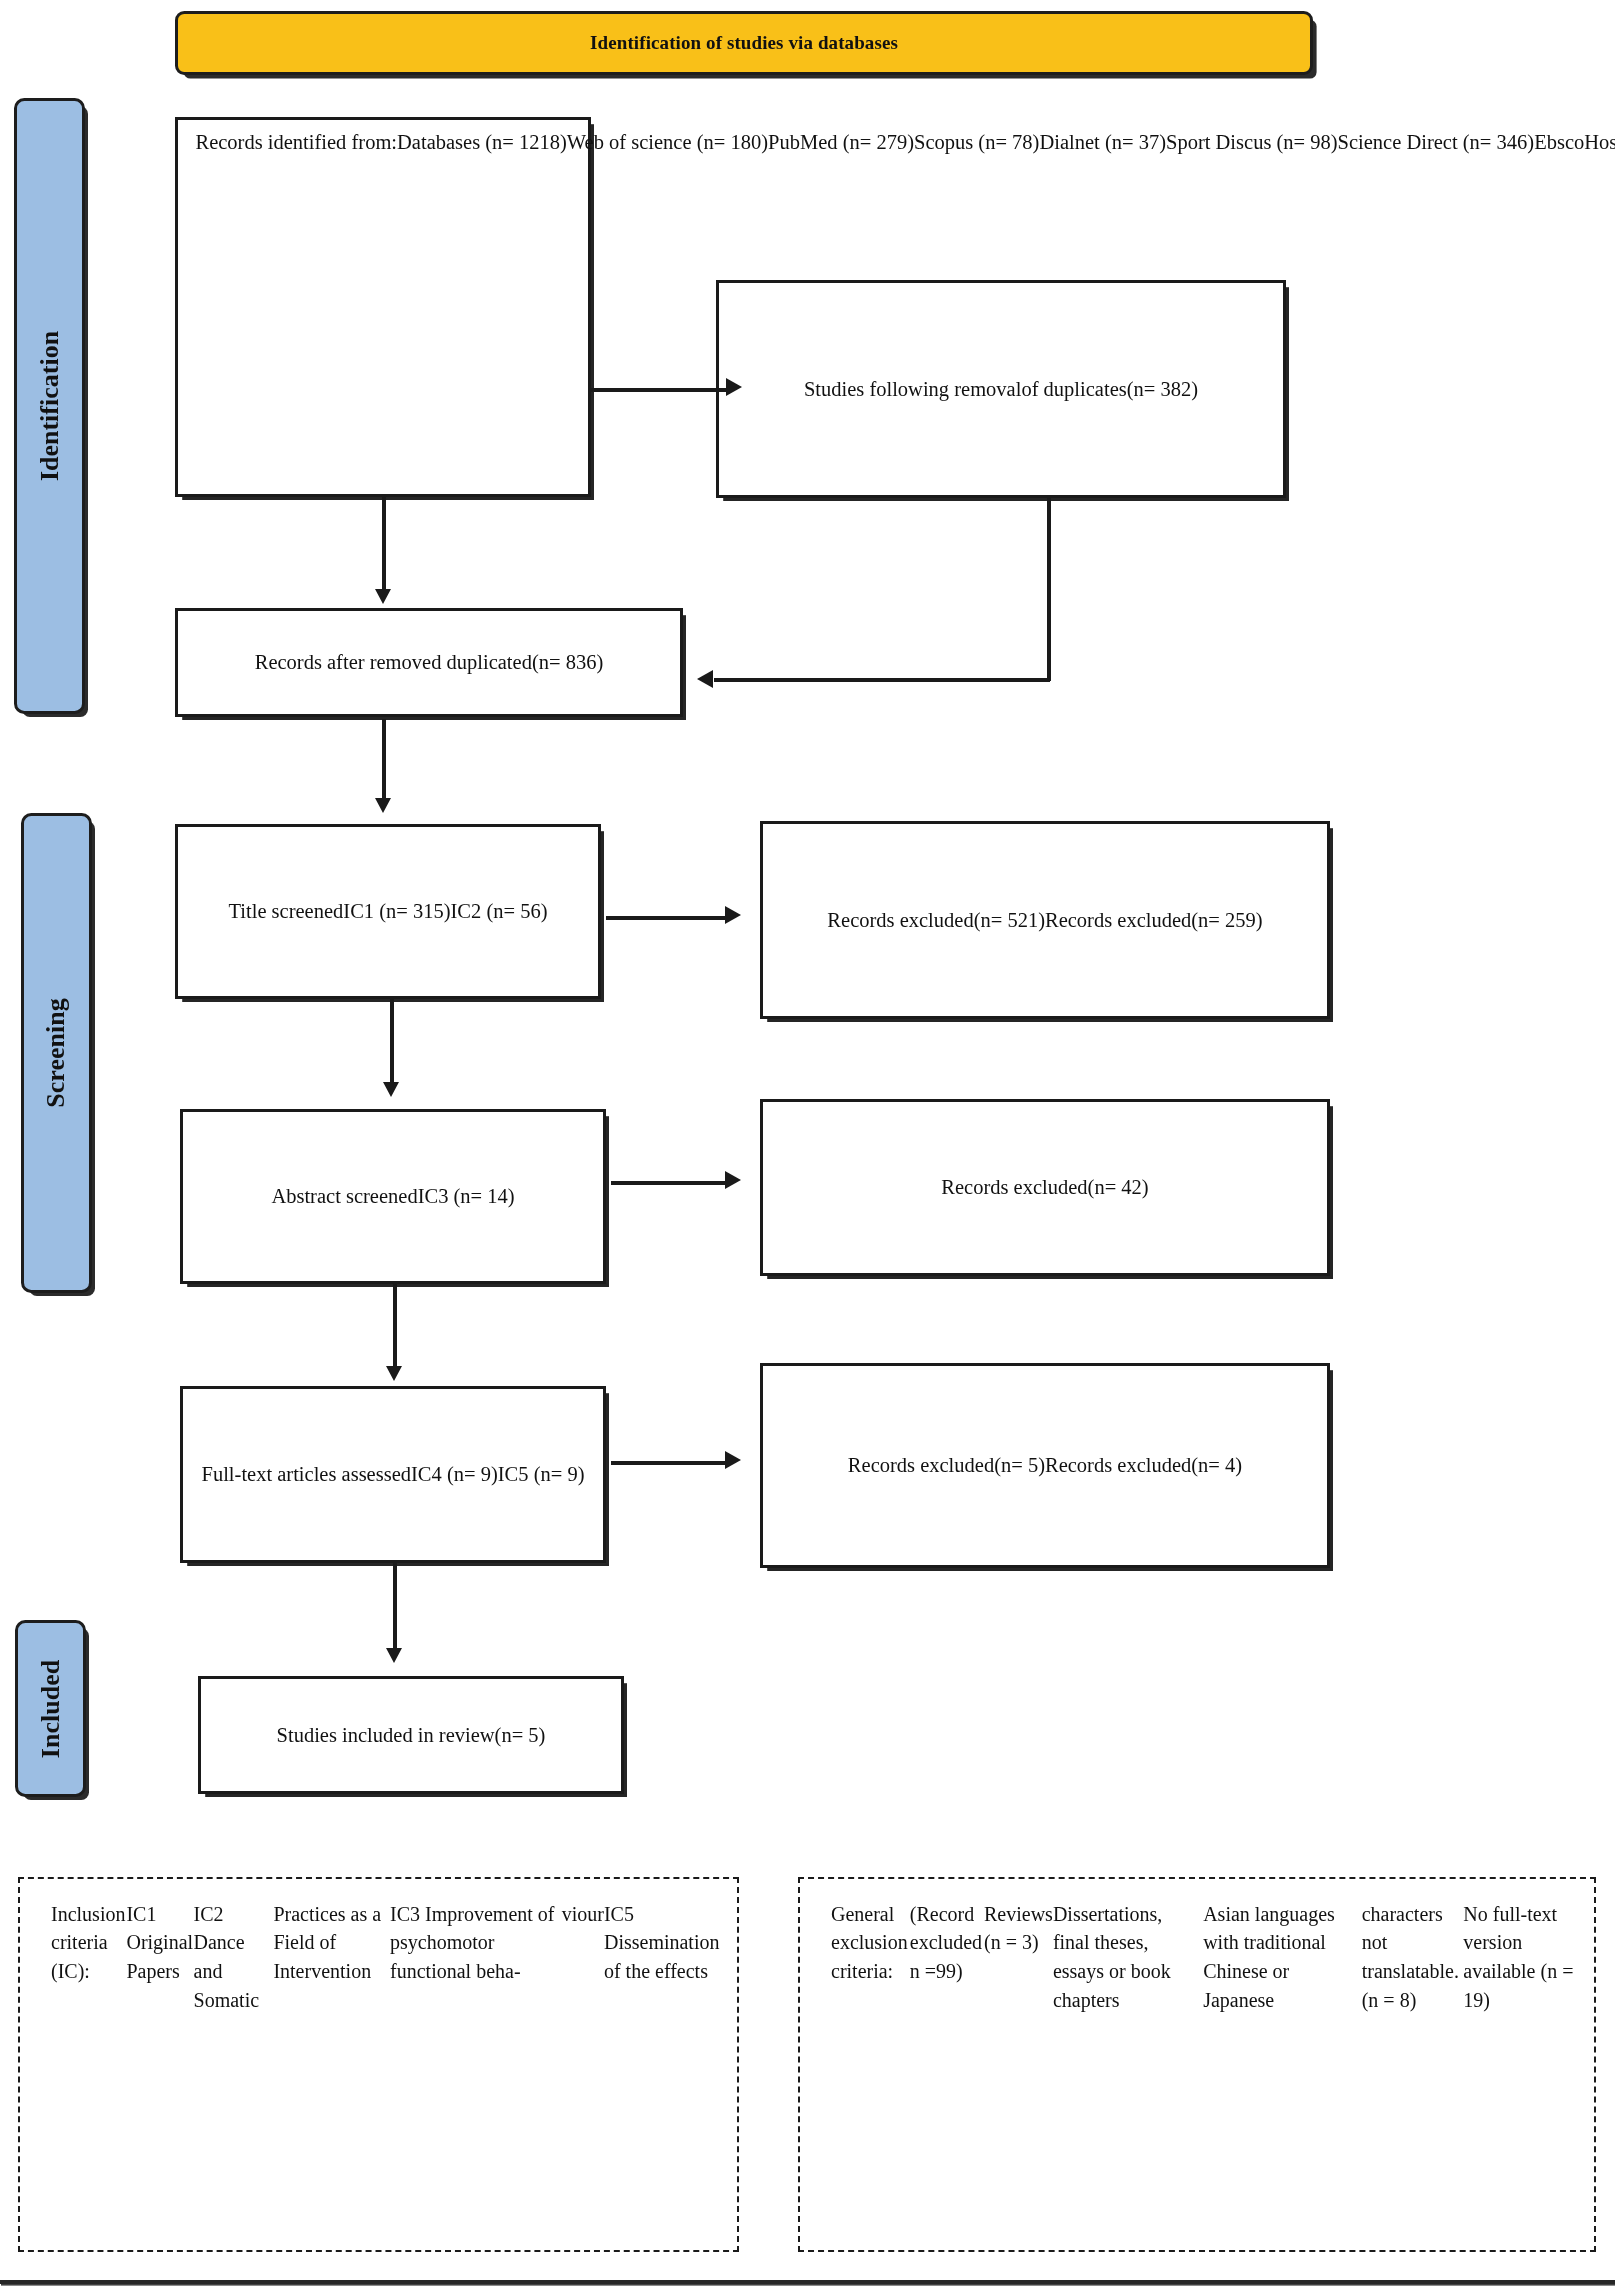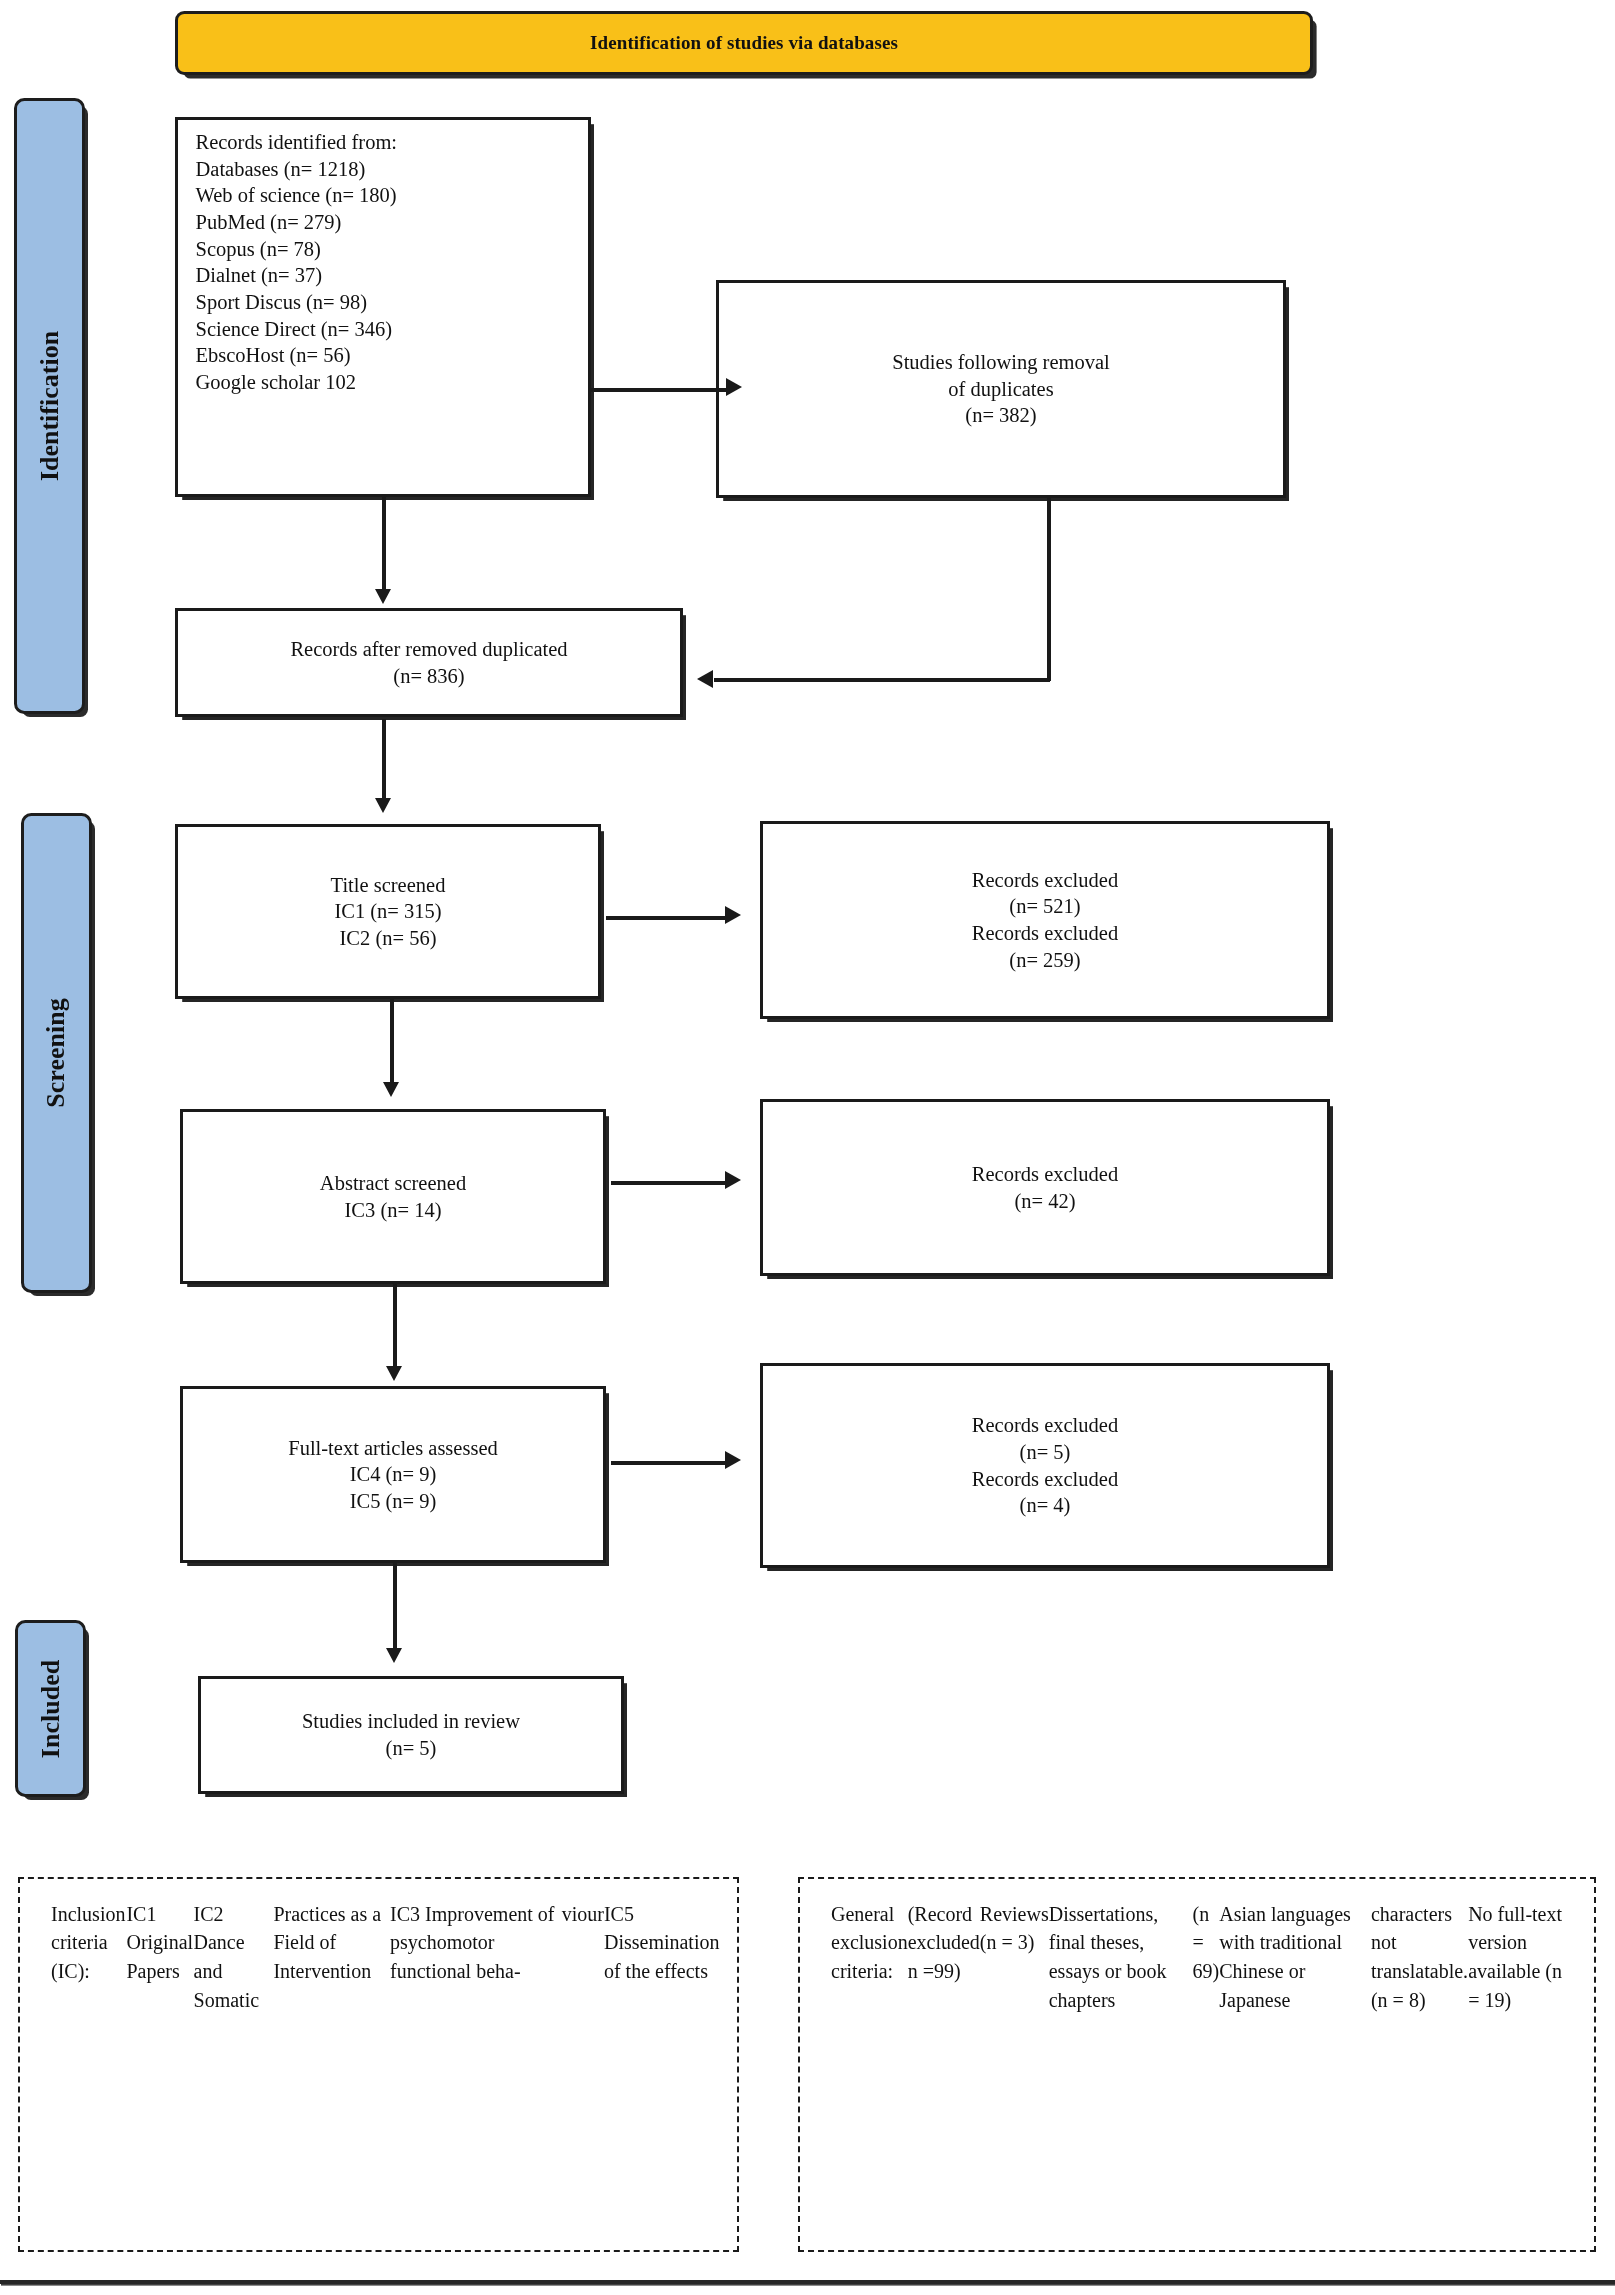--- a/index.html
+++ b/index.html
@@ -7,21 +7,21 @@
          font-family:"Liberation Serif", serif; color:#111111; overflow:hidden; }
 
   
   .box {
     position:absolute;
     background:#ffffff;
     border:3.1px solid #1a1a1a;
     box-shadow: 5.1px 5.1px 0 -2.1px rgba(25,25,25,0.95);
     box-sizing:border-box;
     display:flex;
-    flex-direction:column;
+    flex-direction:row;
     justify-content:center;
     font-size:20.5px;
     line-height:1.30;
   }
   .box.center { align-items:center; text-align:center; }
   .box.left   { align-items:flex-start; text-align:left; padding-left:17.5px; }
   .box .ln { display:block; white-space:nowrap; }
 
   
   #title-banner {
@@ -218,20 +218,19 @@
   <span class="ln">IC3 Improvement of psychomotor functional beha-</span>
   <span class="ln">viour</span>
   <span class="ln">IC5 Dissemination of the effects</span>
 </div>
 
 <div class="dashbox" style="left:798px; top:1877px; width:798px; height:375px;">
   <span class="ln"> General exclusion criteria:</span>
   <span class="ln">(Record excluded n =99)</span>
   <span class="ln">Reviews (n = 3)</span>
   <span class="ln">Dissertations, final theses, essays or book chapters</span>
-  <span class="ln">(n = 69)</span>
   <span class="ln">Asian languages with traditional Chinese or Japanese</span>
   <span class="ln">characters not translatable. (n = 8)</span>
   <span class="ln">No full-text version available (n = 19)</span>
 </div>
 
 <div id="bottom-rule"></div>
 
 
 </body></html>

